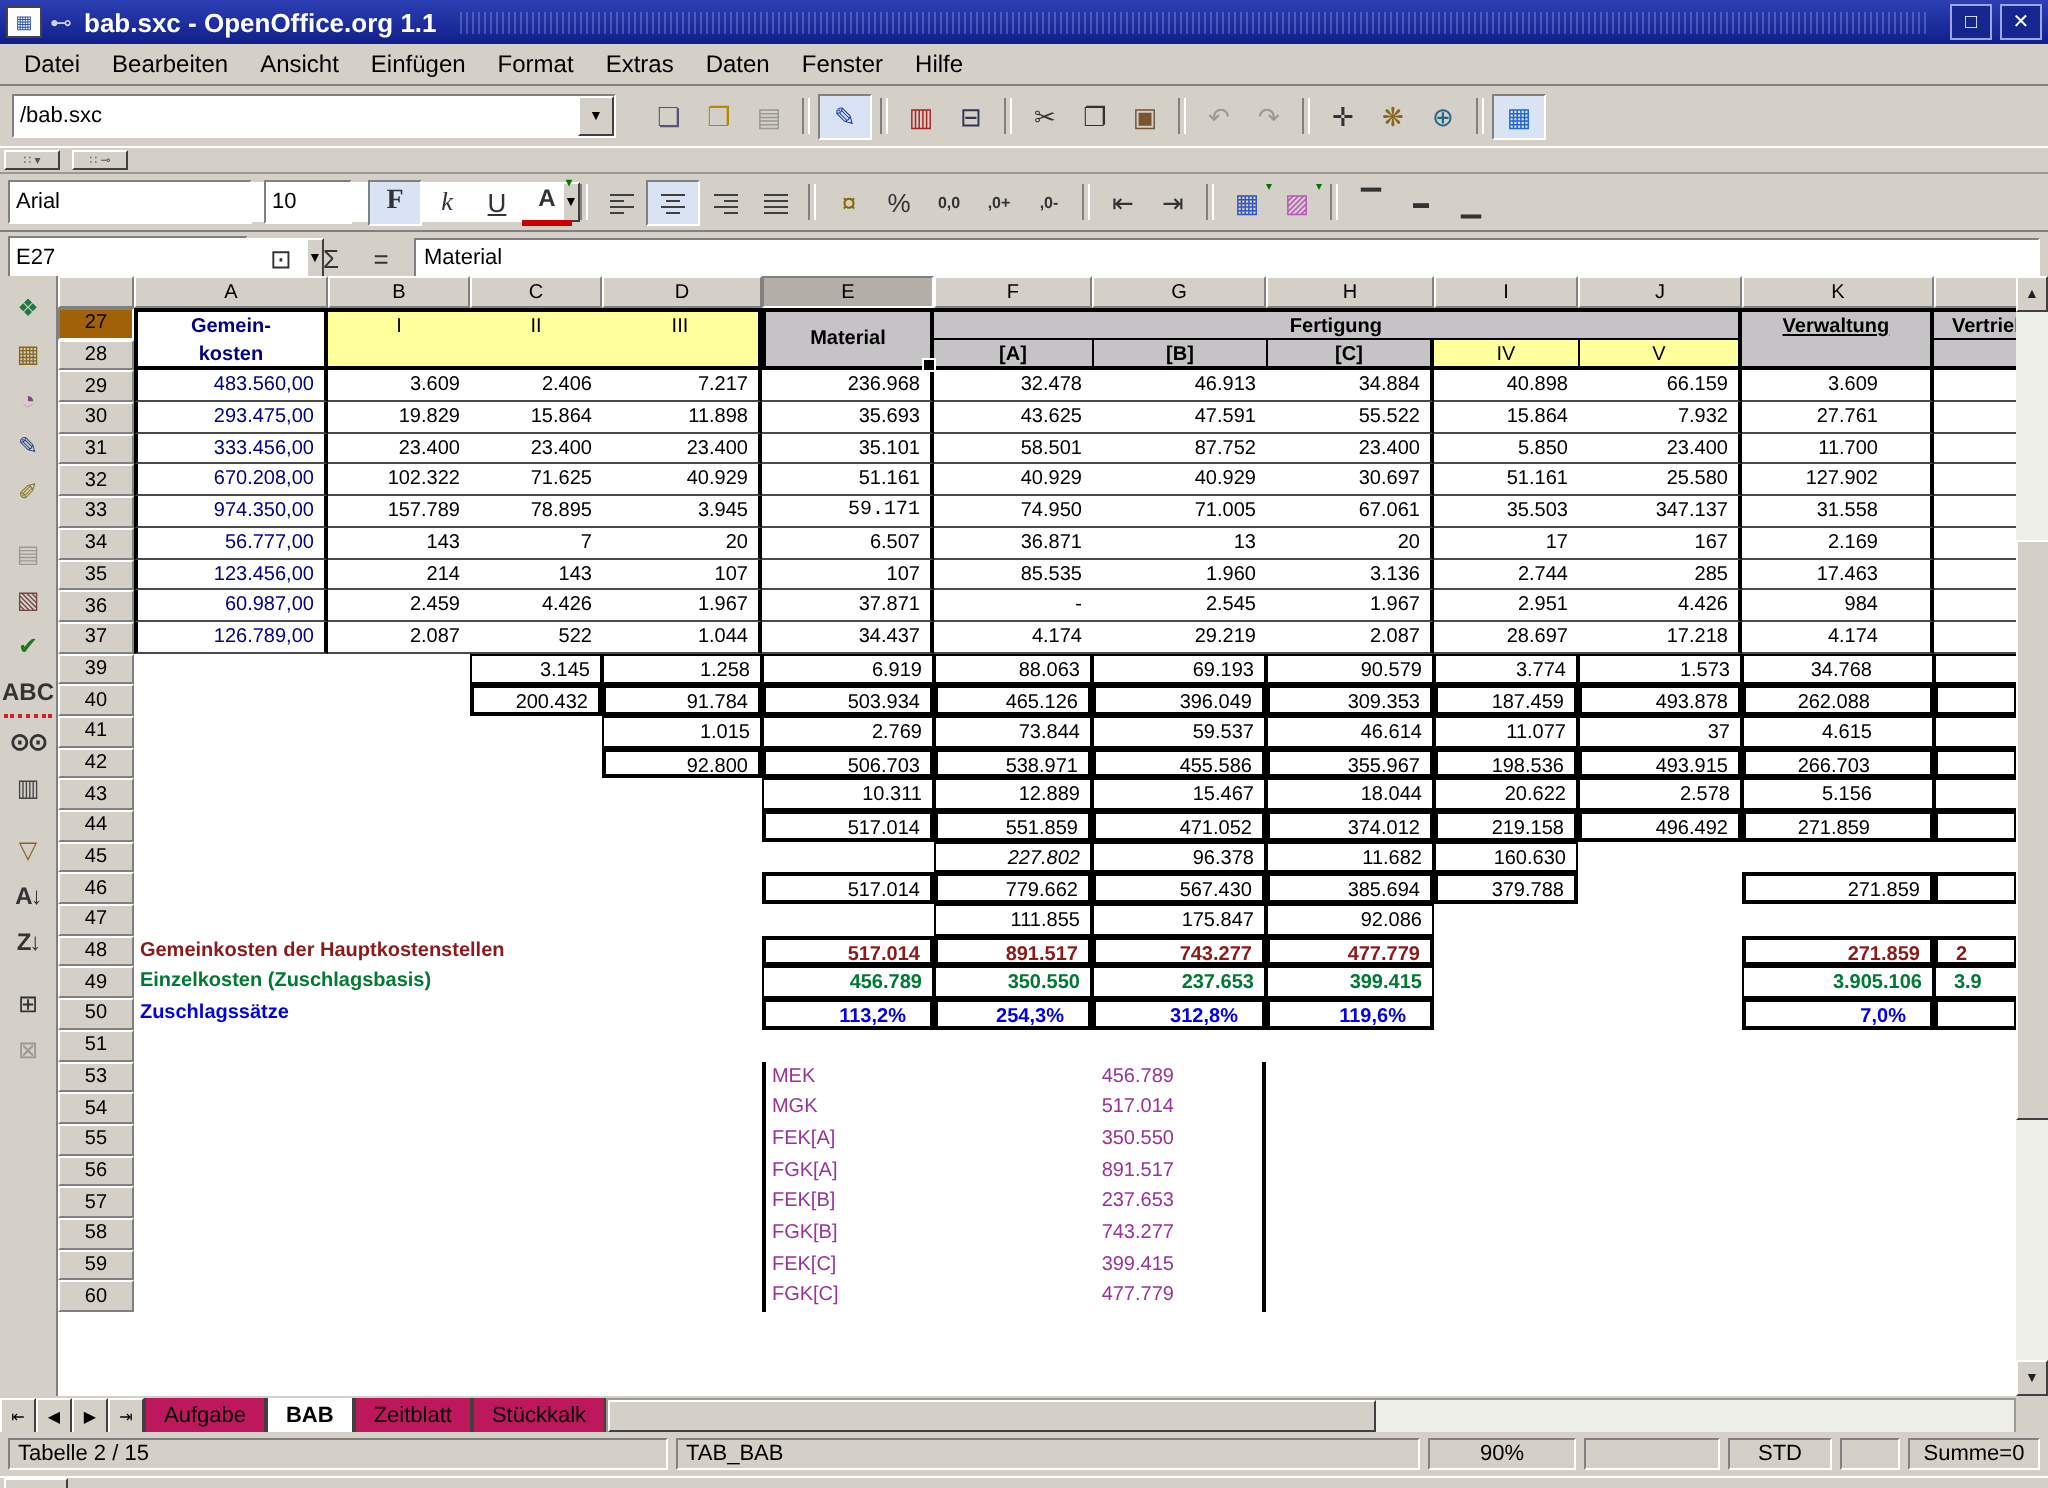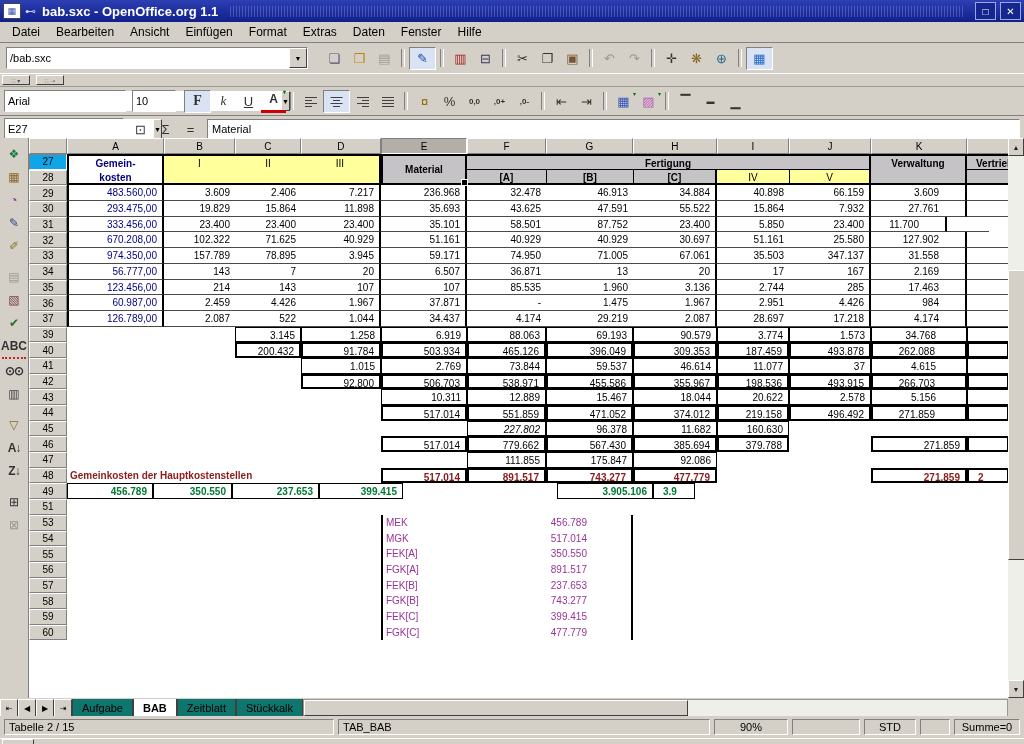--- a/index.html
+++ b/index.html
@@ -52,21 +52,21 @@
   .mtb.disabled{color:#9a9a92}
   .tgap{height:8px}
 
   .grid{width:980px;background:#fff;overflow:hidden;position:relative}
   .chrow{display:flex;height:16px}
   .ch{box-sizing:border-box;background:#d4d0c8;border:1px solid;border-color:#fff #808080 #808080 #fff;font-size:10px;display:flex;align-items:center;justify-content:center;flex-shrink:0}
   .ch.hl{background:#b3afa8;border-color:#808080 #fff #fff #808080}
   .corner-box{box-sizing:border-box;width:38px}
   .grow{display:flex;height:15.7px;align-items:flex-start}
   .rh{box-sizing:border-box;width:38px;height:15.7px;background:#d4d0c8;border:1px solid;border-color:#fff #808080 #808080 #fff;font-size:10px;display:flex;align-items:center;justify-content:center;flex-shrink:0}
-  .rh.hl{background:#0ea5e9;border-color:#808080 #fff #fff #808080}
+  .rh.hl{background:#a16207;border-color:#808080 #fff #fff #808080}
   .cell{box-sizing:border-box;height:15.7px;font-size:10px;line-height:15px;white-space:nowrap;overflow:hidden;flex-shrink:0;padding:0}
   .n{text-align:right;padding-right:5px}
   .c{text-align:center}
   .b{font-weight:bold}
   .bl{color:#000080}
   .m{color:#8b1a1a}
   .gr{color:#007a33}
   .pu{color:#993399}
   .bu{color:#0000e0}
   .y{background:#ffff9c}
@@ -96,21 +96,21 @@
   .hk61 .v{margin-right:26px;color:#993399}
 
   .vscroll{width:16px;background:#d4d0c8;display:flex;flex-direction:column}
   .sb-btn{height:16px;background:#d4d0c8;border:1px solid;border-color:#fff #404040 #404040 #fff;display:flex;align-items:center;justify-content:center;font-size:7px;color:#222}
   .sb-track{flex:1;position:relative;background:#efefea}
   .sb-thumb{position:absolute;left:0;width:16px;top:114px;height:288px;background:#d4d0c8;border:1px solid;border-color:#fff #404040 #404040 #fff}
 
   
   .tabstrip{position:absolute;top:698px;left:0;width:1008px;height:18px;background:#d4d0c8;display:flex;align-items:flex-start}
   .tnav{width:16px;height:16px;background:#d4d0c8;border:1px solid;border-color:#fff #404040 #404040 #fff;display:flex;align-items:center;justify-content:center;font-size:8px;margin-top:1px}
-  .tab{height:16px;margin-top:1px;padding:1px 9px 0;border:1px solid #404040;border-top:0;background:#0f766e;font-size:11px;display:flex;align-items:center}
+  .tab{height:16px;margin-top:1px;padding:1px 9px 0;border:1px solid #404040;border-top:0;background:#be185d;font-size:11px;display:flex;align-items:center}
   .tab.active{background:#fff;font-weight:bold}
   .hscroll{flex:1;height:16px;margin-top:1px;display:flex;background:#efefea;border:1px solid #9a9a92}
   .h-thumb{width:382px;background:#d4d0c8;border:1px solid;border-color:#fff #404040 #404040 #fff}
   .vs-corner{position:absolute;top:698px;left:1008px;width:16px;height:18px;background:#d4d0c8}
 
   
   .statusbar{position:absolute;top:716px;left:0;width:1024px;height:22px;background:#d4d0c8;display:flex;align-items:center;padding:0 2px;box-sizing:border-box}
   .sp{height:16px;border:1px solid;border-color:#808080 #fff #fff #808080;margin:0 2px;font-size:11px;display:flex;align-items:center;padding:0 4px;box-sizing:border-box;white-space:nowrap;overflow:hidden}
   .sp.ctr{justify-content:center}
   .bottomstrip{position:absolute;top:738px;left:0;width:1024px;height:6px;background:#d4d0c8;border-top:1px solid #fff}
@@ -295,21 +295,21 @@
           <div class="ch" style="width: 42px;"></div>
         </div>
         <div class="grow">
           <div class="rh hl">27</div>
           <div class="cell c b bl vt vl vr" style="width: 97px;">Gemein-</div>
           <div class="cell c y vt" style="width: 71px;">I</div>
           <div class="cell c y vt" style="width: 66px;">II</div>
           <div class="cell c y vt vr" style="width: 80px;">III</div>
           <div class="cell selcell" style="width: 86px;">Material</div>
           <div class="cell c b g vt vr b1" style="width: 404px;">Fertigung</div>
-          <div class="cell c b g vt vr" style="width: 96px;">Verwaltung</div>
+          <div class="cell c b g vt vr" style="width: 96px; text-decoration: underline;">Verwaltung</div>
           <div class="cell b g vt b1 pl9" style="width: 42px;">Vertrieb</div>
         </div>
         <div class="grow">
           <div class="rh">28</div>
           <div class="cell c b bl vl vr vb" style="width: 97px;">kosten</div>
           <div class="cell y vb" style="width: 71px;"></div>
           <div class="cell y vb" style="width: 66px;"></div>
           <div class="cell y vb vr" style="width: 80px;"></div>
           <div class="cell g vb" style="width: 86px;"></div>
           <div class="cell c b g vb" style="width: 79px;">[A]</div>
@@ -355,21 +355,21 @@
           <div class="cell n bl hb vl vr" style="width: 97px;">333.456,00</div>
           <div class="cell n hb" style="width: 71px;">23.400</div>
           <div class="cell n hb" style="width: 66px;">23.400</div>
           <div class="cell n hb vr" style="width: 80px;">23.400</div>
           <div class="cell n hb vr" style="width: 86px;">35.101</div>
           <div class="cell n hb" style="width: 79px;">58.501</div>
           <div class="cell n hb" style="width: 87px;">87.752</div>
           <div class="cell n hb vr" style="width: 84px;">23.400</div>
           <div class="cell n hb" style="width: 72px;">5.850</div>
           <div class="cell n hb vr" style="width: 82px;">23.400</div>
-          <div class="cell n hb vr kp" style="width: 76px;">11.700</div>
+          <div class="cell n hb vr kp" style="width: 96px;">11.700</div>
           <div class="cell hb" style="width: 42px;"></div>
         </div>
         <div class="grow">
           <div class="rh">32</div>
           <div class="cell n bl hb vl vr" style="width: 97px;">670.208,00</div>
           <div class="cell n hb" style="width: 71px;">102.322</div>
           <div class="cell n hb" style="width: 66px;">71.625</div>
           <div class="cell n hb vr" style="width: 80px;">40.929</div>
           <div class="cell n hb vr" style="width: 86px;">51.161</div>
           <div class="cell n hb" style="width: 79px;">40.929</div>
@@ -379,21 +379,21 @@
           <div class="cell n hb vr" style="width: 82px;">25.580</div>
           <div class="cell n hb vr kp" style="width: 96px; text-align: right;">127.902</div>
           <div class="cell hb" style="width: 42px;"></div>
         </div>
         <div class="grow">
           <div class="rh">33</div>
           <div class="cell n bl hb vl vr" style="width: 97px;">974.350,00</div>
           <div class="cell n hb" style="width: 71px;">157.789</div>
           <div class="cell n hb" style="width: 66px; text-align: right;">78.895</div>
           <div class="cell n hb vr" style="width: 80px;">3.945</div>
-          <div class="cell n hb vr" style="width: 86px;">59.171</div>
+          <div class="cell n hb vr" style="width: 86px; font-family: Liberation Mono, monospace;">59.171</div>
           <div class="cell n hb" style="width: 79px;">74.950</div>
           <div class="cell n hb" style="width: 87px;">71.005</div>
           <div class="cell n hb vr" style="width: 84px;">67.061</div>
           <div class="cell n hb" style="width: 72px;">35.503</div>
           <div class="cell n hb vr" style="width: 82px;">347.137</div>
           <div class="cell n hb vr kp" style="width: 96px;">31.558</div>
           <div class="cell hb" style="width: 42px;"></div>
         </div>
         <div class="grow">
           <div class="rh">34</div>
@@ -426,21 +426,21 @@
           <div class="cell hb" style="width: 42px;"></div>
         </div>
         <div class="grow">
           <div class="rh">36</div>
           <div class="cell n bl hb vl vr" style="width: 97px;">60.987,00</div>
           <div class="cell n hb" style="width: 71px;">2.459</div>
           <div class="cell n hb" style="width: 66px;">4.426</div>
           <div class="cell n hb vr" style="width: 80px;">1.967</div>
           <div class="cell n hb vr" style="width: 86px;">37.871</div>
           <div class="cell n hb" style="width: 79px;">-</div>
-          <div class="cell n hb" style="width: 87px;">1.475</div>
+          <div class="cell n hb" style="width: 87px;">2.545</div>
           <div class="cell n hb vr" style="width: 84px;">1.967</div>
           <div class="cell n hb" style="width: 72px;">2.951</div>
           <div class="cell n hb vr" style="width: 82px;">4.426</div>
           <div class="cell n hb vr kp" style="width: 96px;">984</div>
           <div class="cell hb" style="width: 42px;"></div>
         </div>
         <div class="grow">
           <div class="rh">37</div>
           <div class="cell n bl hb vl vr" style="width: 97px;">126.789,00</div>
           <div class="cell n hb" style="width: 71px;">2.087</div>
@@ -597,28 +597,41 @@
           <div class="cell n b m tbox" style="width: 79px;">891.517</div>
           <div class="cell n b m tbox" style="width: 87px;">743.277</div>
           <div class="cell n b m tbox" style="width: 84px;">477.779</div>
           <div class="cell" style="width: 72px;"></div>
           <div class="cell" style="width: 82px;"></div>
           <div class="cell n b m tbox" style="width: 96px;">271.859</div>
           <div class="cell b m tbox pl9" style="width: 42px;">2</div>
         </div>
         <div class="grow">
           <div class="rh">49</div>
+          <div class="cell lbl b gr" style="width: 314px;">Einzelkosten (Zuschlagsbasis)</div>
           <div class="cell n b gr box" style="width: 86px;">456.789</div>
           <div class="cell n b gr box" style="width: 79px;">350.550</div>
           <div class="cell n b gr box" style="width: 87px;">237.653</div>
           <div class="cell n b gr box" style="width: 84px;">399.415</div>
           <div class="cell" style="width: 72px;"></div>
           <div class="cell" style="width: 82px;"></div>
           <div class="cell n b gr box" style="width: 96px;">3.905.106</div>
           <div class="cell b gr box pl9" style="width: 42px;">3.9</div>
+        </div>
+        <div class="grow">
+          <div class="rh">50</div>
+          <div class="cell lbl b bu" style="width: 314px;">Zuschlagssätze</div>
+          <div class="cell n b bu tbox pp" style="width: 86px;">113,2%</div>
+          <div class="cell n b bu tbox pp" style="width: 79px;">254,3%</div>
+          <div class="cell n b bu tbox pp" style="width: 87px;">312,8%</div>
+          <div class="cell n b bu tbox pp" style="width: 84px;">119,6%</div>
+          <div class="cell" style="width: 72px;"></div>
+          <div class="cell" style="width: 82px;"></div>
+          <div class="cell n b bu tbox pp" style="width: 96px;">7,0%</div>
+          <div class="cell tbox" style="width: 42px;"></div>
         </div>
         <div class="grow">
           <div class="rh">51</div>
           <div class="cell" style="width: 97px;"></div>
           <div class="cell" style="width: 71px;"></div>
           <div class="cell" style="width: 66px;"></div>
           <div class="cell" style="width: 80px;"></div>
           <div class="cell" style="width: 86px;"></div>
           <div class="cell" style="width: 79px;"></div>
           <div class="cell" style="width: 87px;"></div>

